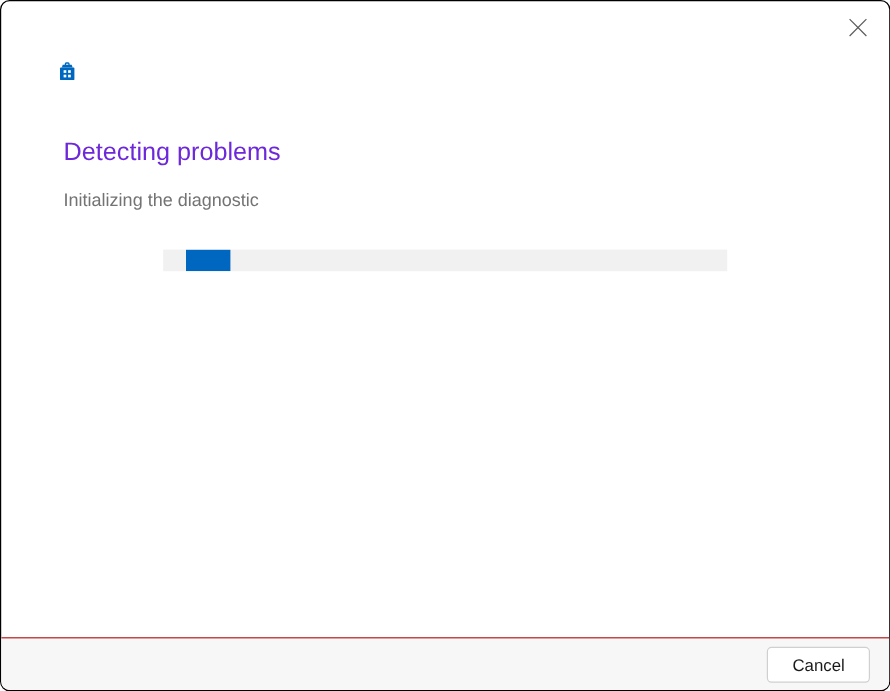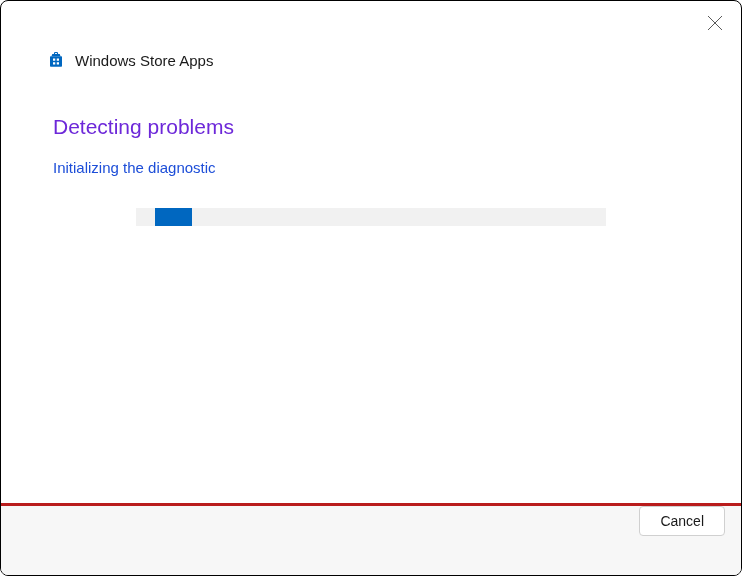--- a/index.html
+++ b/index.html
@@ -57,43 +57,43 @@
       flex: 1;
     }
     .main-heading {
       font-size: 21px;
       color: #6d28d9;
       font-weight: 400;
       margin-bottom: 20px;
     }
     .status-text {
       font-size: 15px;
-      color: #1d4ed8;
+      color: #737373;
       margin-bottom: 32px;
     }
     .progress-container {
       margin: 0 auto;
       width: 470px;
       height: 18px;
       background: #f1f1f1;
       position: relative;
       overflow: hidden;
     }
     .progress-fill {
       position: absolute;
       top: 0;
       height: 100%;
       background: #0067c0;
     }
     .footer {
-      height: 72px;
-      border-top: 3px solid #b91c1c;
+      height: 44px;
+      border-top: 1px solid #b91c1c;
       background: #f7f7f7;
       display: flex;
-      align-items: flex-start;
+      align-items: center;
       justify-content: flex-end;
       padding: 0 16px;
     }
     .cancel-btn {
       background: #ffffff;
       border: 1px solid #d0d0d0;
       border-radius: 4px;
       padding: 6px 20px;
       font-size: 14px;
       font-family: inherit;
@@ -116,21 +116,20 @@
     <svg viewBox="0 0 24 24" width="18" height="18">
       <path fill="#0067c0" d="M7 4h10l1 3H6l1-3z"></path>
       <rect x="10" y="2" width="4" height="3" fill="none" stroke="#0067c0" stroke-width="1.5" rx="1"></rect>
       <rect x="4" y="7" width="16" height="14" rx="1" fill="#0067c0"></rect>
       <rect x="8" y="10" width="3" height="3" fill="#fff"></rect>
       <rect x="13" y="10" width="3" height="3" fill="#fff"></rect>
       <rect x="8" y="15" width="3" height="3" fill="#fff"></rect>
       <rect x="13" y="15" width="3" height="3" fill="#fff"></rect>
     </svg>
   </span>
-  <span class="header-title">Windows Store Apps</span>
 </div>
 
 <div class="content">
   <h1 class="main-heading">Detecting problems</h1>
   <p class="status-text">Initializing the diagnostic</p>
   <div class="progress-container">
     <div class="progress-fill" id="progress-fill" style="left: 4%; width: 8%;"></div>
   </div>
 </div>
 

